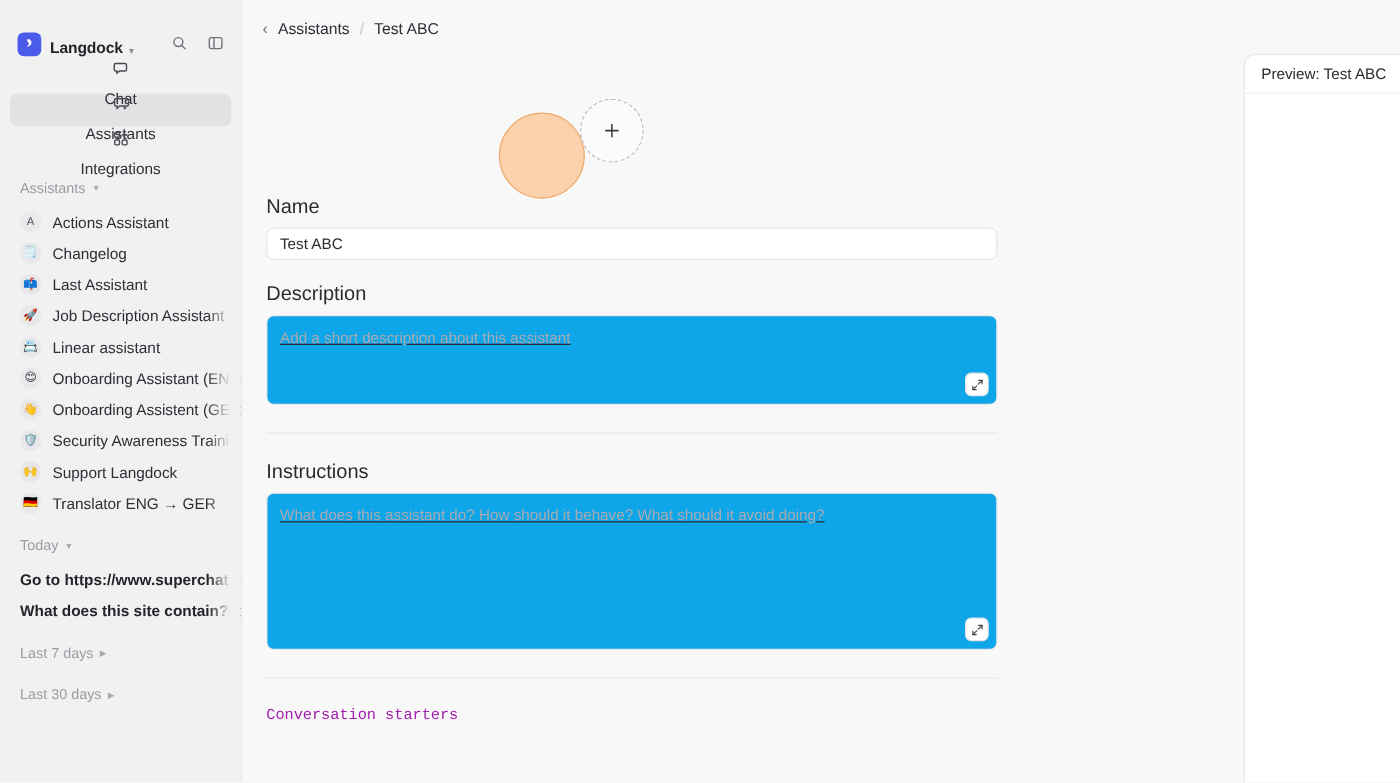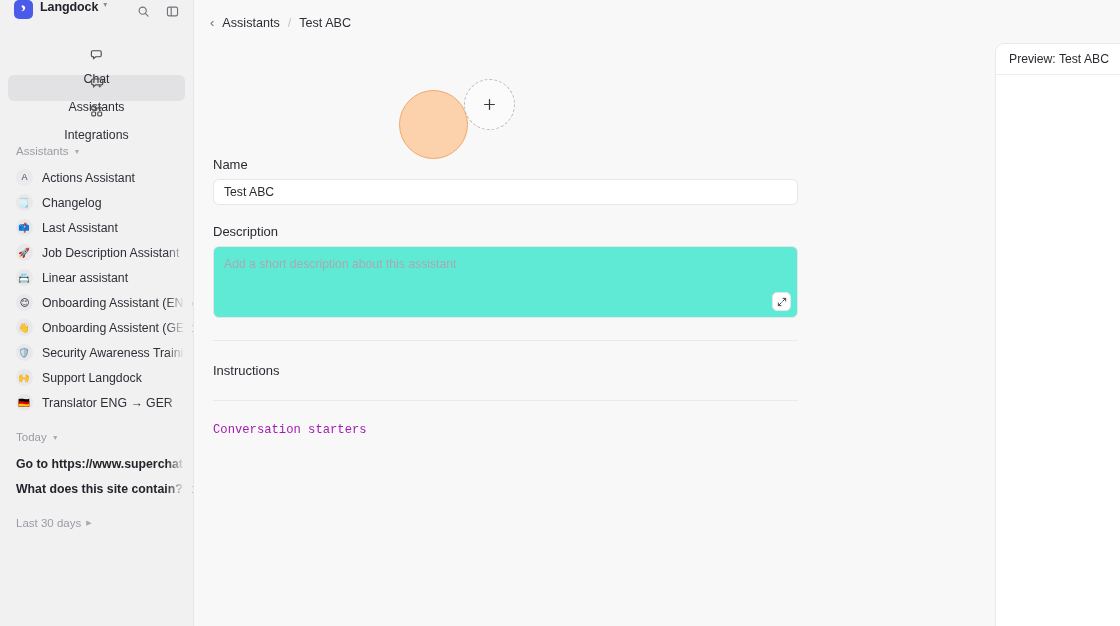--- a/index.html
+++ b/index.html
@@ -15,21 +15,21 @@
   
   .sidebar {
     width: 194px; height: 626px; flex: 0 0 194px;
     background: #f1f1f2;
     border-right: 1px solid #e6e6e7;
     padding: 0 8px;
     overflow: hidden;
     position: relative;
   }
   .brand-row {
-    display: flex; align-items: flex-start;
+    display: flex; align-items: flex-end;
     height: 45px; padding: 0 2px 0 6px; gap: 7px;
   }
   .brand-logo {
     width: 19px; height: 19px; border-radius: 5px;
     background: #4a5bea; flex: 0 0 19px;
     display: flex; align-items: center; justify-content: center;
   }
   .brand-name {
     font-size: 12.5px; font-weight: 700; color: #23242a;
     letter-spacing: -0.1px;
@@ -119,35 +119,35 @@
   }
   .avatar-add {
     position: absolute; left: 251px; top: 34px;
     width: 51px; height: 51px; border-radius: 50%;
     background: #fbfbfc; border: 1.2px dashed #b9babf;
     display: flex; align-items: center; justify-content: center;
     cursor: pointer; color: #3a3b41;
   }
 
   .field-label {
-    font-size: 13px; color: #2a2b31; margin-bottom: 7px; display: block;
+    font-size: 16px; color: #2a2b31; margin-bottom: 7px; display: block;
   }
   .text-input {
     width: 100%; height: 26px; border-radius: 6px;
     border: 1px solid #e6e6e8; background: #ffffff;
     padding: 0 10px; font-size: 12.2px; color: #2a2b31;
     font-family: "Liberation Sans", sans-serif; outline: none;
   }
   .ta-wrap { position: relative; }
   .text-area {
     width: 100%; border-radius: 6px;
-    border: 1px solid #e6e6e8; background: #5eead4;
+    border: 1px solid #e6e6e8; background: #0ea5e9;
     padding: 10px 10px; font-size: 12.2px; color: #2a2b31;
     font-family: "Liberation Sans", sans-serif; outline: none;
-    resize: none; display: block;
+    resize: none; display: block; text-decoration: underline;
   }
   .text-area::placeholder { color: #a9aab0; }
   .text-input::placeholder { color: #a9aab0; }
   .expand-btn {
     position: absolute; right: 7px; bottom: 7px;
     width: 19px; height: 19px; border-radius: 5px;
     border: 1px solid #e6e6e8; background: #fff;
     display: flex; align-items: center; justify-content: center;
     cursor: pointer; color: #44454b;
   }
@@ -291,20 +291,24 @@
     </div>
     <div class="hist-item">
       <span>Go to https://www.superchat</span>
         <span class="tail">.c</span>
     </div>
     <div class="hist-item">
       <span>What does this site contain?</span>
         <span class="tail"> htt</span>
     </div>
 
+    <div class="section-head">
+      <span>Last 7 days</span>
+      <span class="caret-r">▶</span>
+    </div>
     <div class="section-head">
       <span>Last 30 days</span>
       <span class="caret-r">▶</span>
     </div>
 
     <div class="side-fade"></div>
   </aside>
 
   <section class="main">
 
@@ -342,20 +346,31 @@
               <path d="M4.8 10.4H1.6V7.2" stroke-linecap="round" stroke-linejoin="round"></path>
               <line x1="10.4" y1="1.6" x2="6.8" y2="5.2" stroke-linecap="round"></line>
               <line x1="1.6" y1="10.4" x2="5.2" y2="6.8" stroke-linecap="round"></line>
             </svg>
           </div>
         </div>
 
         <div class="divider"></div>
 
         <label class="field-label">Instructions</label>
+        <div class="ta-wrap">
+          <textarea class="text-area" rows="7" style="height: 126px;" placeholder="What does this assistant do? How should it behave? What should it avoid doing?"></textarea>
+          <div class="expand-btn">
+            <svg width="10" height="10" viewBox="0 0 12 12" stroke="currentColor" stroke-width="1.2" fill="none">
+              <path d="M7.2 1.6h3.2v3.2" stroke-linecap="round" stroke-linejoin="round"></path>
+              <path d="M4.8 10.4H1.6V7.2" stroke-linecap="round" stroke-linejoin="round"></path>
+              <line x1="10.4" y1="1.6" x2="6.8" y2="5.2" stroke-linecap="round"></line>
+              <line x1="1.6" y1="10.4" x2="5.2" y2="6.8" stroke-linecap="round"></line>
+            </svg>
+          </div>
+        </div>
 
         <div class="divider"></div>
 
         <div class="sec-title">Conversation starters</div>
       </div>
     </div>
 
     <div class="preview">
       <div class="preview-head">Preview: Test ABC</div>
       <div class="preview-body">

